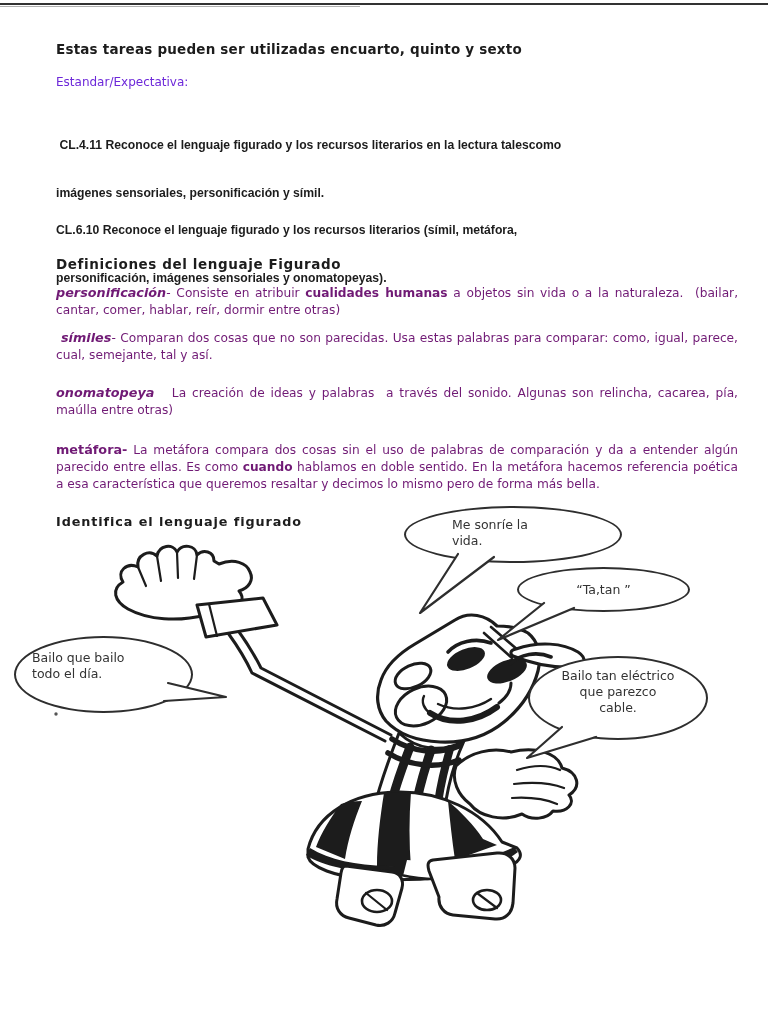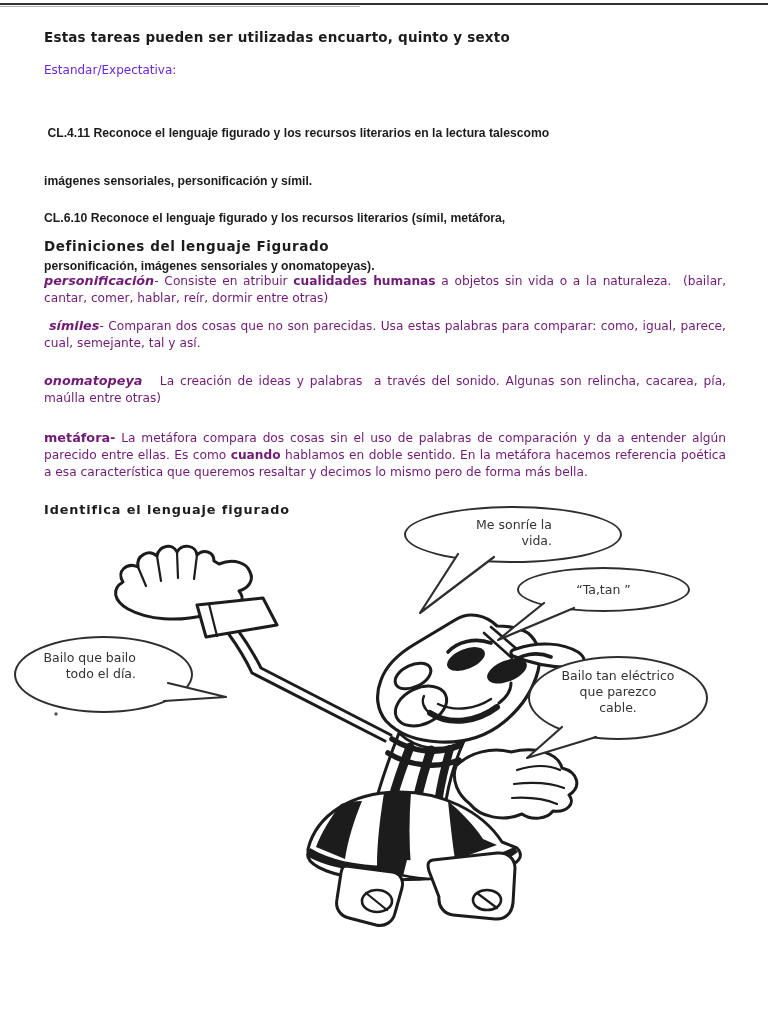--- a/index.html
+++ b/index.html
@@ -2,30 +2,30 @@
 <html style="--ink: #1c1c1c; --paper: #ffffff; --bubble: #2e2e2e;"><head>
 <meta charset="utf-8">
 <style>
   :root{ --ink:#1c1c1c; --paper:#ffffff; --bubble:#2e2e2e; }
   html,body{margin:0;padding:0;background:#888;}
   .page{
     position:relative; width:768px; height:1024px; margin:0 auto;
     background:var(--paper); color:var(--ink);
     font-family:"DejaVu Sans", sans-serif; overflow:hidden;
   }
-  .txt{position:absolute; left:44px; width:682px; z-index:2; margin:0;}
+  .txt{position:absolute; left:44px; width:682px; z-index:2; margin:12px;}
   #title{top:29px; font-size:13.5px; font-weight:bold; letter-spacing:.2px;}
   #standards-label{top:63px; font-size:12px; color:#6d28d9;}
   .standard{
     font-family:"Liberation Sans", sans-serif; font-weight:bold;
     font-size:12.2px; line-height:16px; white-space:pre-wrap;
   }
   #std-0{top:93px;} #std-1{top:136px;} #std-2{top:178px;}
   #name-date{top:231px; font-size:12px; letter-spacing:.1px;}
-  #def-heading{top:238px; font-size:13.5px; font-weight:bold; letter-spacing:.6px;}
+  #def-heading{top:244px; font-size:13.5px; font-weight:bold; letter-spacing:.6px;}
   .def{
     font-size:12.2px; line-height:17px; text-align:justify; color:#701a75;
   }
   .def .term{font-weight:bold; font-style:italic; font-size:12.8px;}
   #def-metafora .term{font-style:normal;}
   .def .emph{font-weight:bold;}
   #def-personificacion{top:272px;}
   #def-similes{top:317px;}
   #def-onomatopeya{top:372px;}
   #def-metafora{top:429px;}
@@ -34,21 +34,21 @@
   .art,.tails{position:absolute; left:0; top:0; width:768px; height:1024px;}
   .art{z-index:1;} .tails{z-index:5; pointer-events:none;}
   .ln{fill:none; stroke:var(--ink); stroke-linecap:round;}
   .wh{fill:#fff; stroke:var(--ink); stroke-linejoin:round;}
   .bk{fill:var(--ink); stroke:none;}
   .tail{fill:#fff; stroke:var(--bubble); stroke-width:2.2; stroke-linejoin:round; stroke-linecap:round;}
 
   .bubble{
     position:absolute; background:#fff; border:2px solid var(--bubble);
     border-radius:50%; z-index:4; box-sizing:border-box;
-    font-size:12.5px; line-height:16px; color:#333;text-align:right;
+    font-size:12.5px; line-height:16px; color:#333;
   }
   #bubble-smile{left:404px; top:506px; width:218px; height:57px;}
   #bubble-smile .bt{display:block; margin:9px 0 0 46px; width:100px;}
   #bubble-tatan{left:517px; top:567px; width:173px; height:45px;
     display:flex; align-items:center; justify-content:center;}
   #bubble-bailo{left:14px; top:636px; width:179px; height:77px;}
   #bubble-bailo .bt{display:block; margin:12px 0 0 16px; width:104px;}
   #bubble-electrico{left:528px; top:656px; width:180px; height:84px; text-align:center;}
   #bubble-electrico .bt{display:block; margin:10px auto 0; width:114px;}
 </style>

